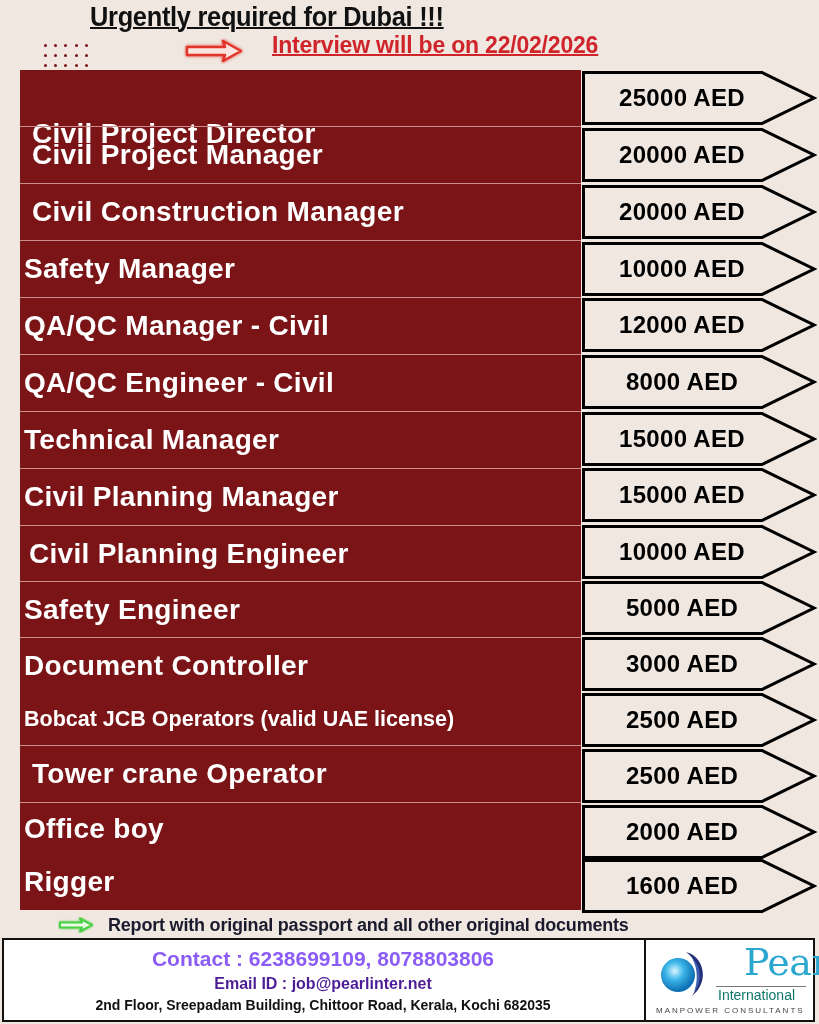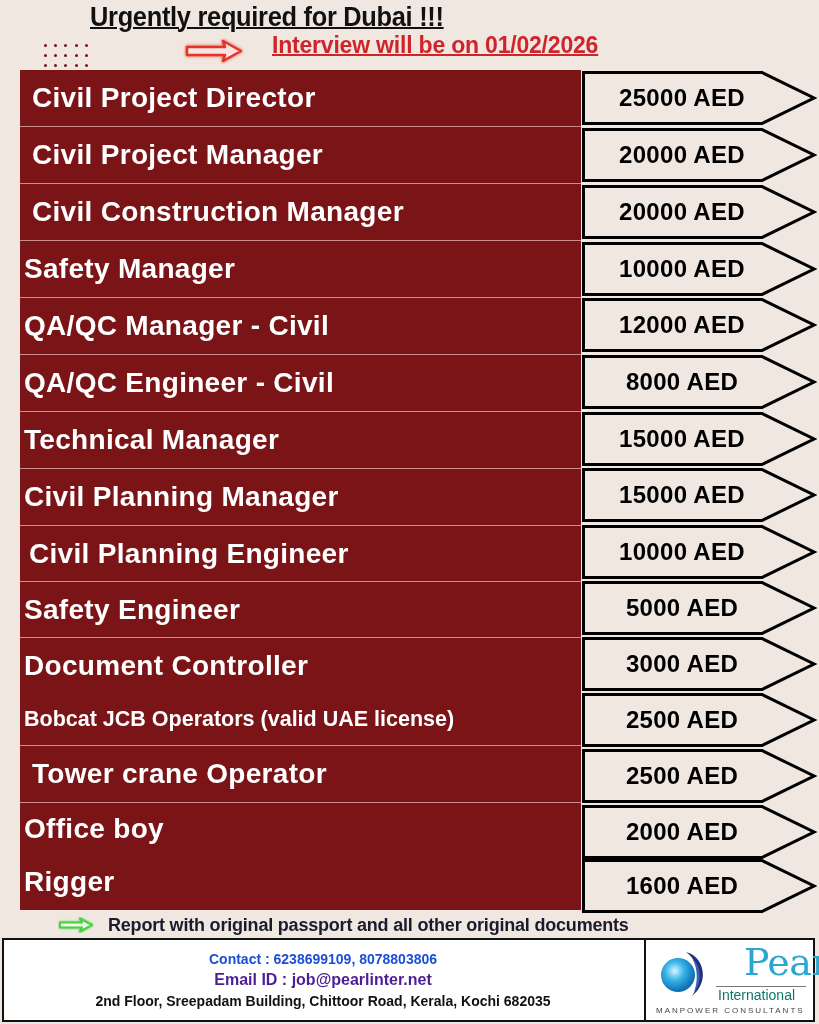--- a/index.html
+++ b/index.html
@@ -34,21 +34,21 @@
     position: absolute; left: 20px; top: 70px; width: 561px; height: 840px;
     background: #7a1417;
   }
   .job-row {
     position: absolute; left: 0; width: 561px;
     border-top: 1.5px solid #c98d8d; box-sizing: border-box;
     display: flex; align-items: center;
     color: #fff; font-weight: bold; font-size: 28px;
     letter-spacing: 0.3px; white-space: nowrap;
   }
-  .job-row.first { border-top: none; }
+  .job-row.first { border-top: none; margin-top: 36px; }
   .job-row.noline { border-top: none; }
   .job-row.small { font-size: 21.5px; letter-spacing: 0; }
   .tag {
     position: absolute; left: 582px; width: 235px; height: 46px;
   }
   .tag svg { position: absolute; left: 0; top: 0; }
   .tag .amt {
     position: absolute; left: 0; width: 200px; top: 0; height: 54px;
     display: flex; align-items: center; justify-content: center;
     font-weight: bold; font-size: 24px; color: #000; letter-spacing: 0.3px;
@@ -63,21 +63,21 @@
   }
   .footer {
     position: absolute; left: 2px; top: 938px; width: 813px; height: 84px;
     border: 2px solid #111; box-sizing: border-box; background: #fff;
   }
   .contact-box {
     position: absolute; left: 0; top: 0; width: 638px; height: 80px;
     display: flex; flex-direction: column; align-items: center; justify-content: center;
     gap: 4px; font-weight: bold;
   }
-  .contact { color: #1d4ed8; font-size: 14px; }
+  .contact { color: #8b5cf6; font-size: 21px; }
   .email { color: #4c1d95; font-size: 16px; }
   .address { color: #111; font-size: 14px; }
   .logo-box {
     position: absolute; left: 640px; top: 0; width: 169px; height: 80px;
     border-left: 2px solid #111; box-sizing: border-box;
   }
   .logo-orb { position: absolute; left: 10px; top: 8px; width: 52px; height: 52px; }
   .logo-name {
     position: absolute; left: 70px; top: 0px; font-family: "DejaVu Serif", serif;
     font-size: 38px; color: #2aa7cf; letter-spacing: -0.5px; margin-left: 28px;
@@ -115,21 +115,21 @@
       <feGaussianBlur stdDeviation="1.6" result="b"></feGaussianBlur>
       <feMerge>
           <feMergeNode in="b"></feMergeNode>
           <feMergeNode in="SourceGraphic"></feMergeNode>
         </feMerge>
     </filter>
   </defs>
   <path d="M4 9 H42 L40 3 L58 13 L40 23 L42 17 H4 Z" fill="#fbe3df" stroke="#e2342c" stroke-width="2.5" stroke-linejoin="round" filter="url(#glow)"></path>
 </svg>
 
-<div class="interview">Interview will be on 01/02/2026</div>
+<div class="interview">Interview will be on 22/02/2026</div>
 
 <div class="jobs">
   <div class="job-row first" style="top:0;height:56px;padding-left:12px"> Civil Project Director</div>
   <div class="job-row" style="top:56px;height:57px;padding-left:12px"> Civil Project Manager</div>
   <div class="job-row" style="top:113px;height:57px;padding-left:12px"> Civil Construction Manager</div>
   <div class="job-row" style="top:170px;height:57px;padding-left:4px">Safety Manager</div>
   <div class="job-row" style="top:227px;height:57px;padding-left:4px">QA/QC Manager - Civil</div>
   <div class="job-row" style="top:341px;height:57px;padding-left:4px">Technical Manager</div>
   <div class="job-row" style="top:284px;height:57px;padding-left:4px">QA/QC Engineer - Civil</div>
   <div class="job-row" style="top:398px;height:57px;padding-left:4px">Civil Planning Manager</div>

